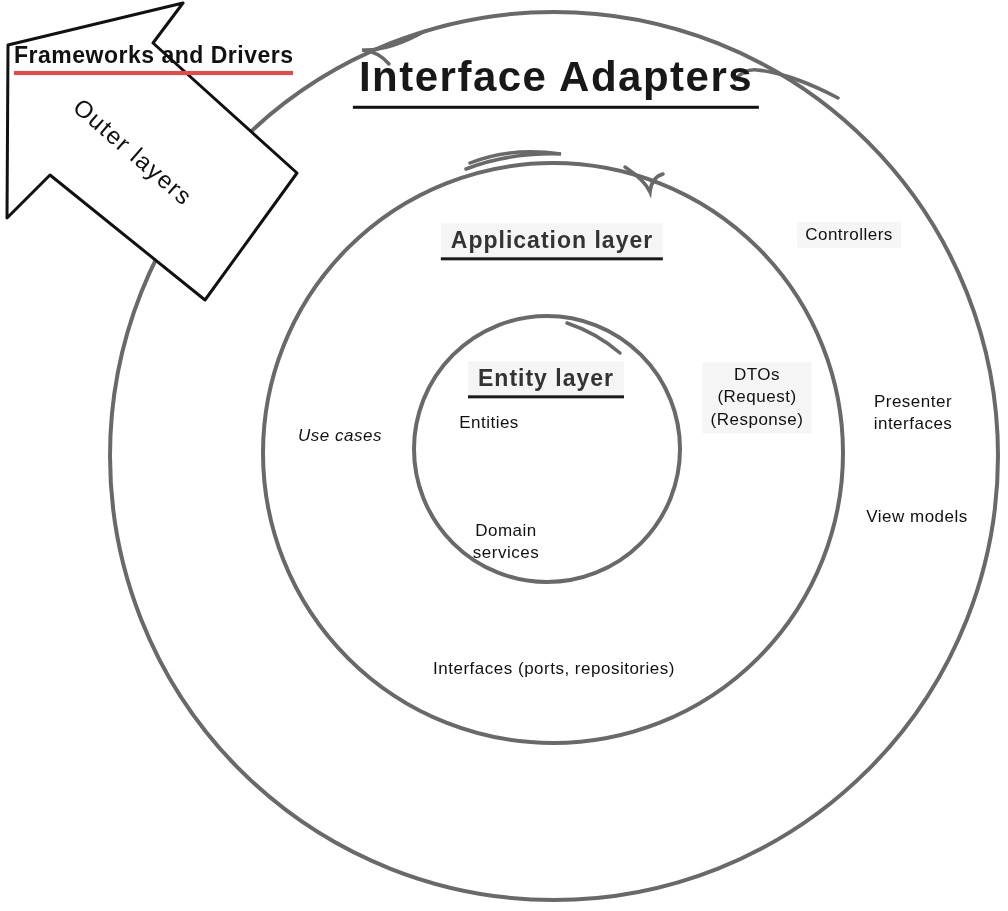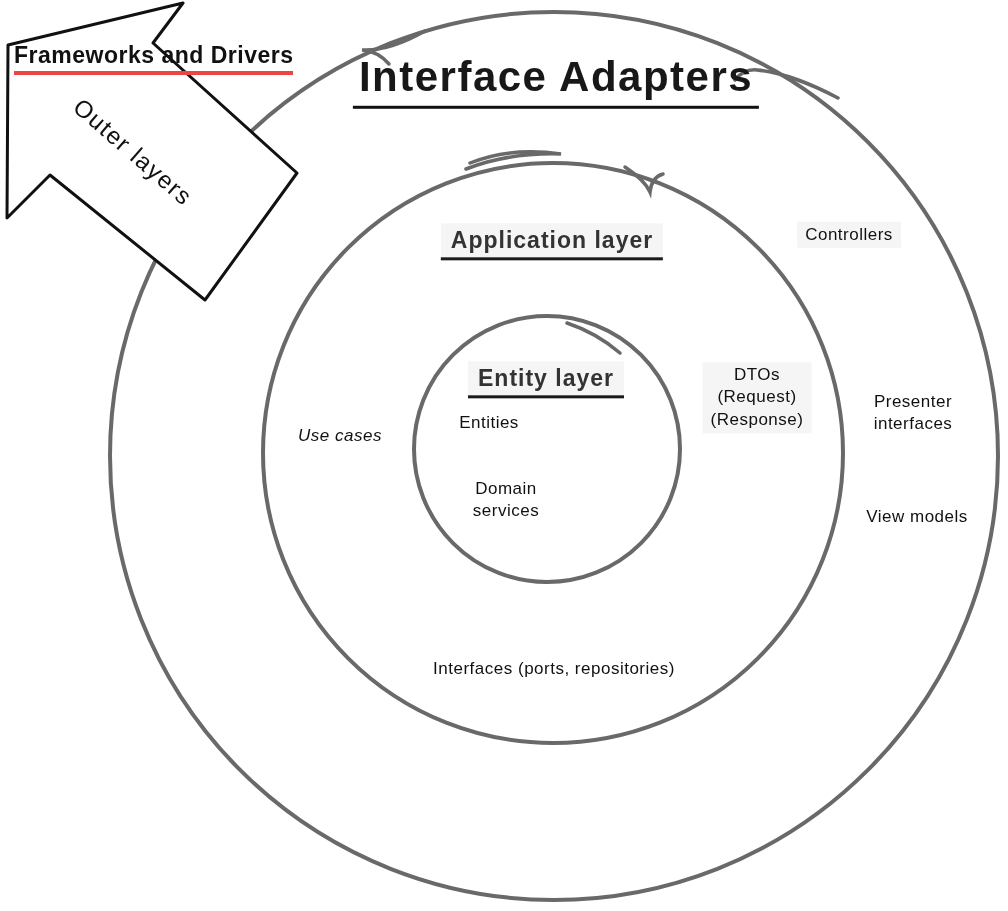--- a/index.html
+++ b/index.html
@@ -71,18 +71,18 @@
 
   <div class="lbl" style="left:340px;top:436px;font-style:italic;">Use cases</div>
   <div class="lbl boxed" style="left:757px;top:398px;">
     <span class="ln">DTOs</span>
     <span class="ln">(Request)</span>
     <span class="ln">(Response)</span>
   </div>
   <div class="lbl" style="left:554px;top:621px;margin-top:48px;">Interfaces (ports, repositories)</div>
 
   <div class="lbl" style="left:489px;top:423px;text-align:right;">Entities</div>
-  <div class="lbl" style="left:506px;top:500px;">
+  <div class="lbl" style="left:506px;top:542px;">
     <span class="ln">Domain</span>
     <span class="ln">services</span>
   </div>
 
 </div>
 
 </body></html>

